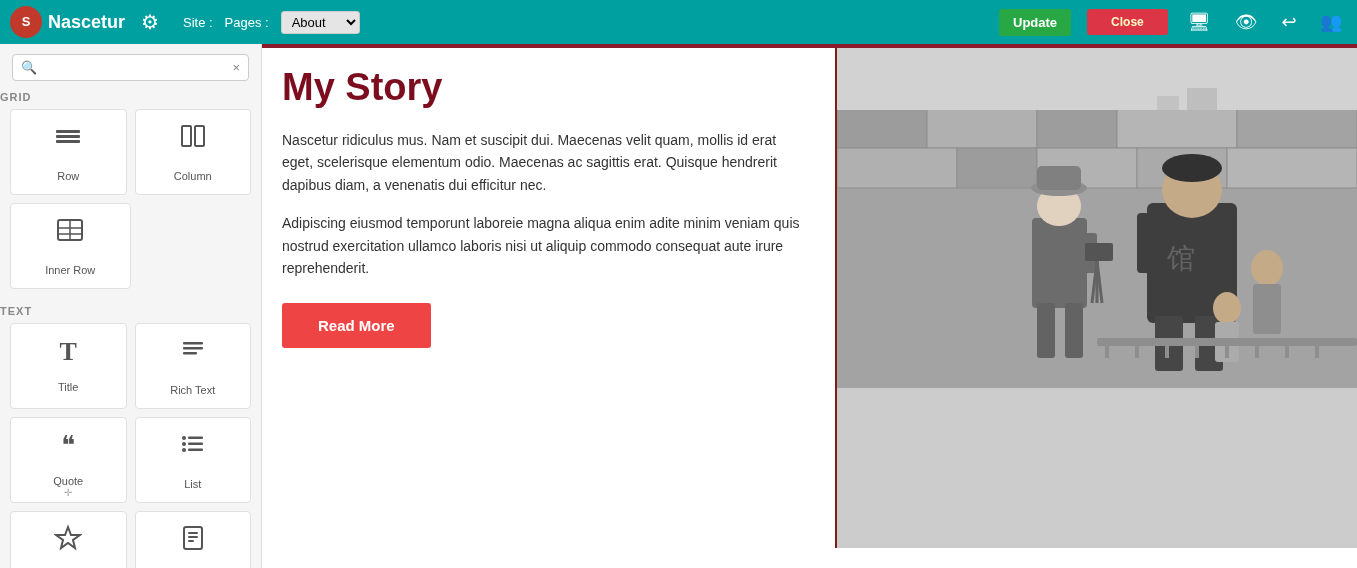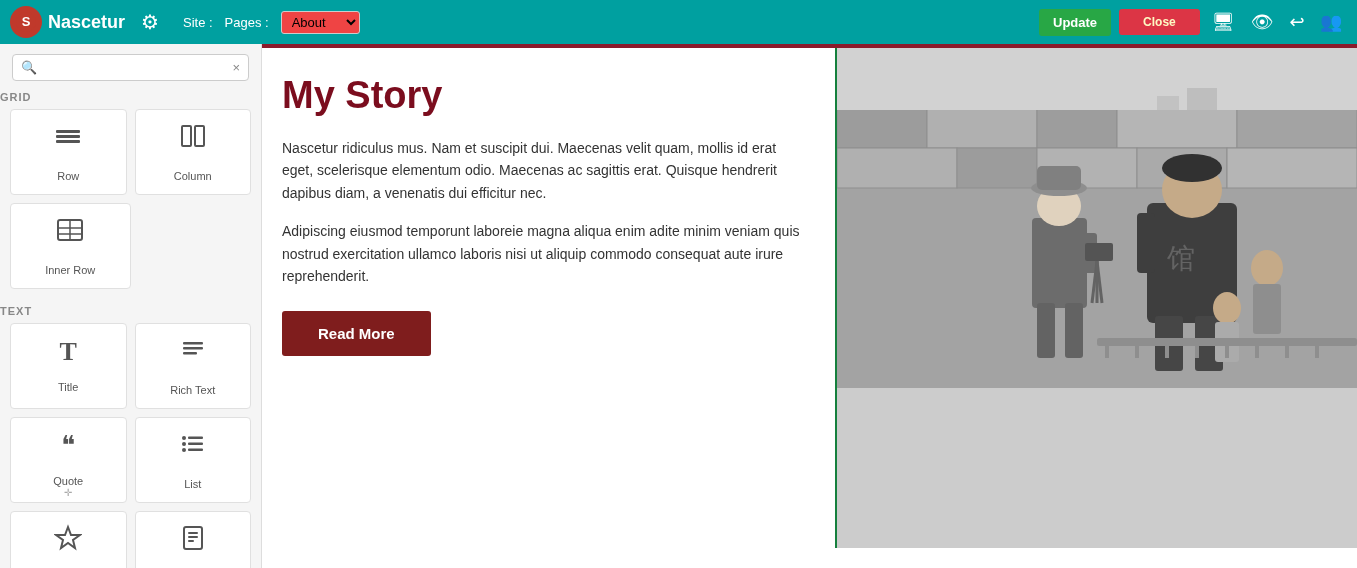--- a/index.html
+++ b/index.html
@@ -51,28 +51,28 @@
     }
     .pages-label {
       color: white;
       font-size: 13px;
     }
     .pages-select {
       border: 1px solid #ccc;
       border-radius: 3px;
       padding: 2px 6px;
       font-size: 13px;
-      background: #ef4444;
+      background: #e5e5e5;
       cursor: pointer;
     }
     .header-spacer { flex: 1; }
     .header-actions {
       display: flex;
       align-items: center;
-      gap: 8px;
+      gap: 16px;
     }
     .btn-update {
       background: #28a745;
       color: white;
       border: none;
       padding: 6px 14px;
       border-radius: 3px;
       font-size: 13px;
       font-weight: bold;
       cursor: pointer;
@@ -186,43 +186,43 @@
       height: 6px;
       background: linear-gradient(to right, #8B1A2B 0%, #8B1A2B 100%);
       border-top: 3px solid #8B1A2B;
     }
     .canvas-content {
       display: flex;
       min-height: 500px;
     }
     .canvas-left {
       flex: 1;
-      padding: 26px 30px 30px 20px;
-      border-right: 2px solid #15803d;
+      padding: 18px 30px 30px 20px;
+      border-right: 2px solid #7f1d1d;
     }
     .canvas-right {
       width: 520px;
       flex-shrink: 0;
       background: #e8e8e8;
       overflow: hidden;
     }
     .story-title {
       font-size: 38px;
       font-weight: bold;
       color: #7b0d1e;
       margin-bottom: 20px;
     }
     .story-para {
       font-size: 14px;
       color: #333;
       line-height: 1.6;
       margin-bottom: 16px;
     }
     .read-more-btn {
-      background: #7f1d1d;
+      background: #ef4444;
       color: white;
       border: none;
       padding: 14px 36px;
       font-size: 15px;
       font-weight: bold;
       border-radius: 3px;
       cursor: pointer;
       margin-top: 8px;
     }
 

